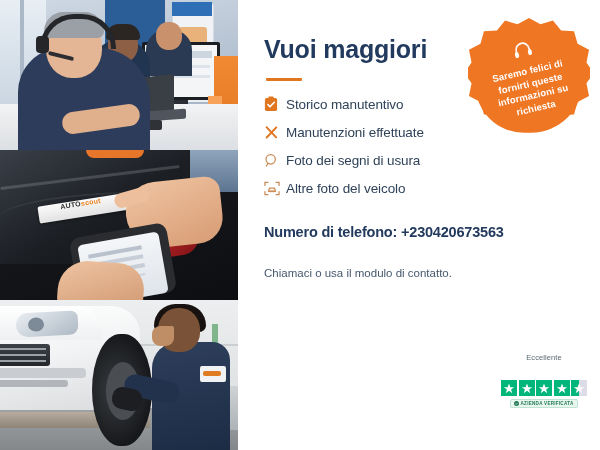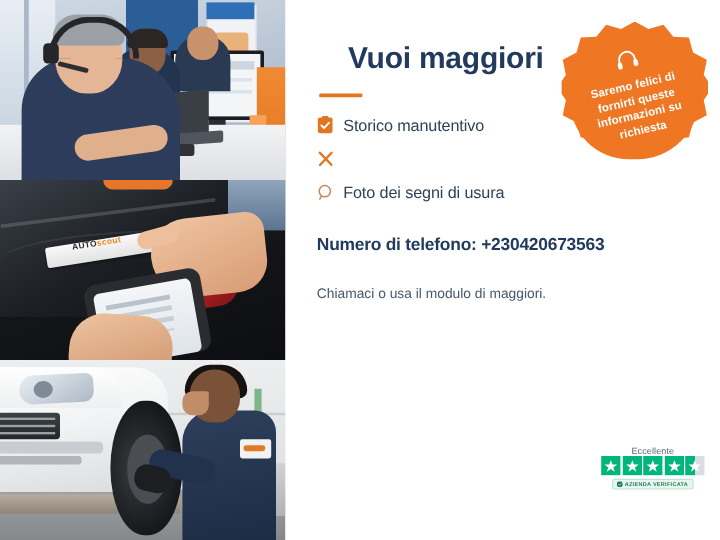--- a/index.html
+++ b/index.html
@@ -346,21 +346,20 @@
   }
 
   .headline {
     font-size: 25px;
     line-height: 1.22;
     font-weight: bold;
     color: #223a5e;
     letter-spacing: -0.2px;
     margin: 0;
     max-width: 215px;
-    text-align: center;
   }
   .divider {
     width: 36px;
     height: 3px;
     background: #e0761f;
     margin: 13px 0 10px 2px;
     border-radius: 1px;
   }
 
   
@@ -478,21 +477,21 @@
     font-size: 15px;
     font-weight: bold;
     color: #17232e;
     letter-spacing: -0.55px;
     margin-left: 1px;
   }
   .tp-right { display: flex; flex-direction: column; align-items: center; }
   .tp-rating-word {
     font-size: 7.5px;
     color: #5b6a74;
-    margin-bottom: 0;
+    margin-bottom: 18px;
     letter-spacing: .1px;
   }
   .tp-stars { display: flex; gap: 1.5px; }
   .tp-star {
     width: 16px; height: 16px;
     background: #00b67a;
     display: flex; align-items: center; justify-content: center;
   }
   .tp-star.half {
     background: linear-gradient(90deg,#00b67a 0 52%, #dcdce6 52% 100%);
@@ -632,44 +631,58 @@
       </li>
 
       <li class="feature">
         <span class="feature-icon">
           <svg width="15" height="15" viewBox="0 0 18 18" stroke="#e0761f" stroke-width="2.3" stroke-linecap="round" fill="none">
             <path d="M3 2.6L14.6 14.8"></path>
             <path d="M14.8 2.8L3.2 15"></path>
             <circle cx="9" cy="9" r="1.1" fill="#e0761f" stroke="none"></circle>
           </svg>
         </span>
+        <span class="feature-label">Manutenzioni effettuate</span>
       </li>
 
       <li class="feature">
         <span class="feature-icon">
           <svg width="15" height="15" viewBox="0 0 18 18" stroke="#c98a55" stroke-width="1.5" fill="none" stroke-linecap="round">
             <circle cx="8" cy="7.6" r="5.6"></circle>
             <path d="M4.6 12.4L3 15.6"></path>
           </svg>
         </span>
         <span class="feature-label">Foto dei segni di usura</span>
       </li>
 
+      <li class="feature">
+        <span class="feature-icon">
+          <svg width="16" height="15" viewBox="0 0 18 17" stroke="#c98a55" stroke-width="1.4" fill="none" stroke-linecap="round">
+            <path d="M1 5V1.6h3.4"></path>
+              <path d="M17 5V1.6h-3.4"></path>
+            <path d="M1 12v3.4h3.4"></path>
+              <path d="M17 12v3.4h-3.4"></path>
+            <path d="M4.4 10.6h9.2v2H4.4z" fill="#d18b52" stroke="none"></path>
+            <path d="M5.2 10.4l1.1-2.3h5.4l1.1 2.3" stroke="#c98a55"></path>
+          </svg>
+        </span>
+        <span class="feature-label">Altre foto del veicolo</span>
+      </li>
 
 
     </ul>
 
     <div class="phone-line">
       <span>Numero di telefono:</span>
       <span>+230420673563</span>
     </div>
 
     <div class="sub-line">
       <br>
-      <span>Chiamaci o usa il modulo di maggiori.</span>
+      <span>Chiamaci o usa il modulo di contatto.</span>
     </div>
 
     <div class="trust">
 
       <div class="tp-right">
         <span class="tp-rating-word">Eccellente</span>
 
         <div class="tp-stars">
           <span class="tp-star">
             <svg width="12" height="11" viewBox="0 0 20 19">

